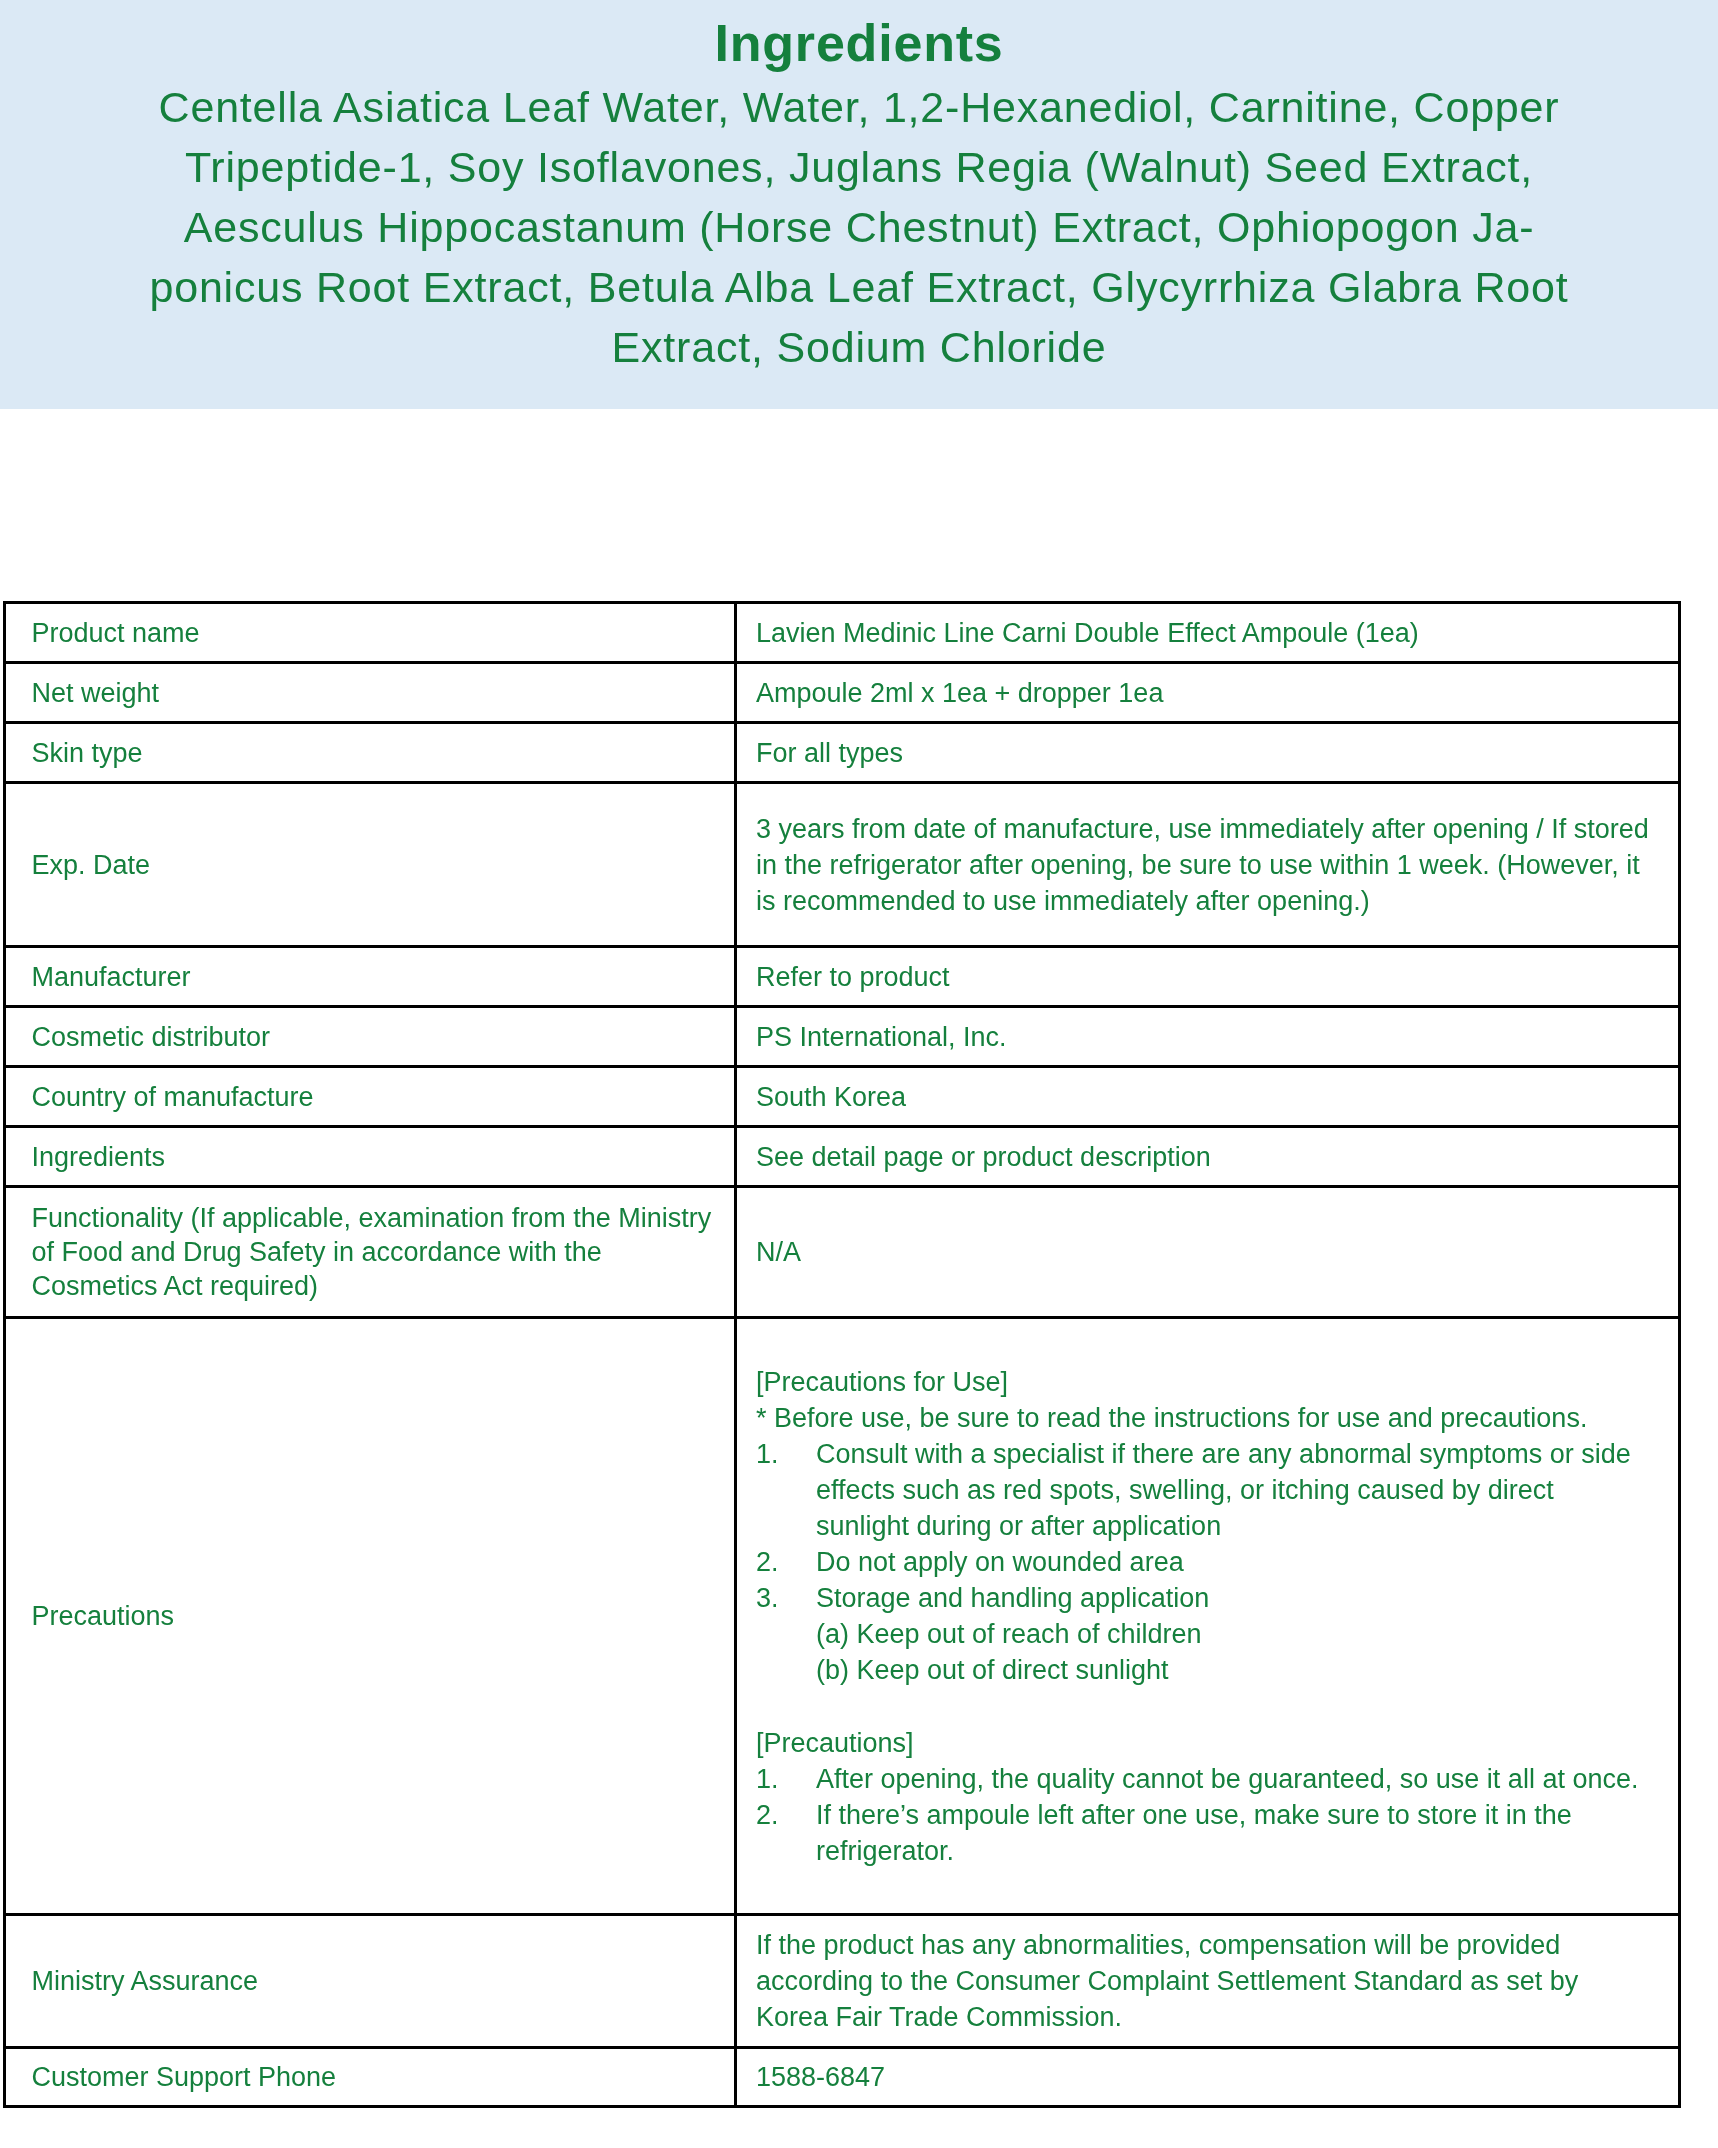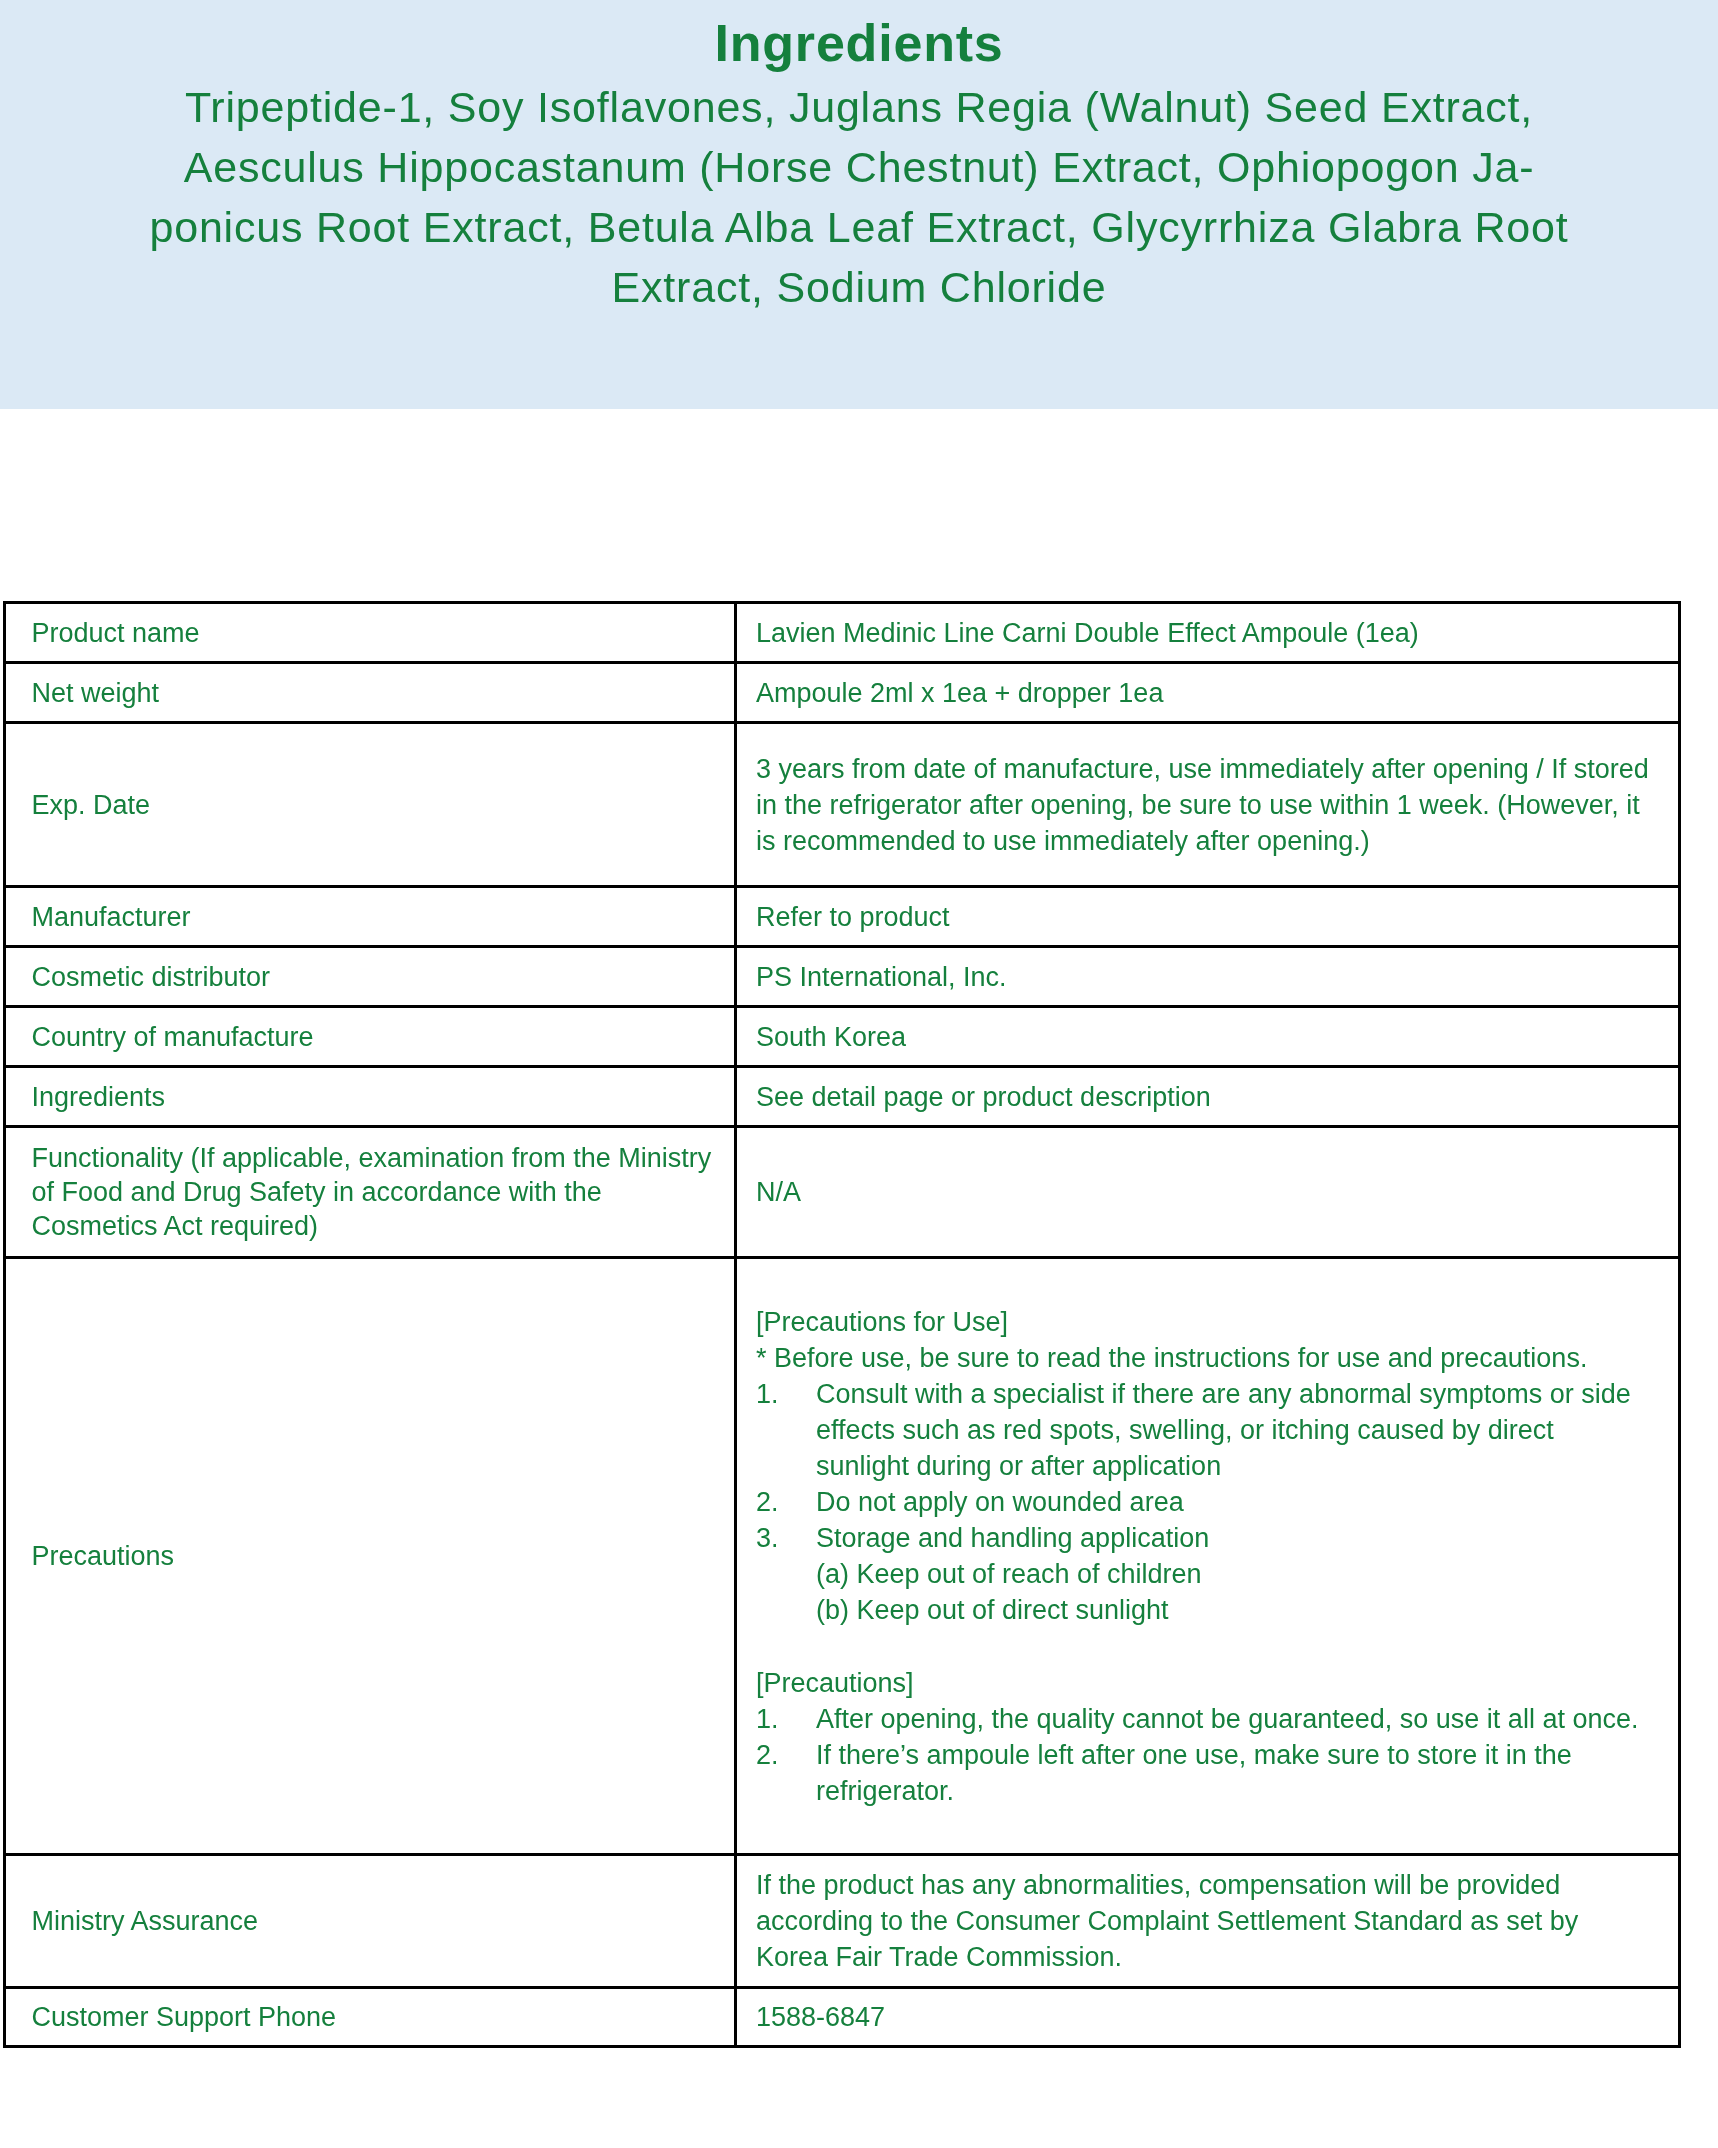--- a/index.html
+++ b/index.html
@@ -78,20 +78,21 @@
   .p-sub { padding-left: 60px; line-height: 36px; }
   .p-gap { margin-top: 37px; }
 </style>
 </head>
 <body>
 
 <div class="page">
 
   <div class="ing-header">
     <div class="ing-title">Ingredients</div>
+    <div class="ing-line">Centella Asiatica Leaf Water, Water, 1,2-Hexanediol, Carnitine, Copper</div>
     <div class="ing-line">Tripeptide-1, Soy Isoflavones, Juglans Regia (Walnut) Seed Extract,</div>
     <div class="ing-line">Aesculus Hippocastanum (Horse Chestnut) Extract, Ophiopogon Ja-</div>
     <div class="ing-line">ponicus Root Extract, Betula Alba Leaf Extract, Glycyrrhiza Glabra Root</div>
     <div class="ing-line">Extract, Sodium Chloride</div>
   </div>
 
   <div class="spec-wrap">
     <table class="spec">
       <colgroup>
           <col style="width:731px">
@@ -102,20 +103,24 @@
         <tr class="r-s">
           <td class="lbl">Product name</td>
           <td class="val">Lavien Medinic Line Carni Double Effect Ampoule (1ea)</td>
         </tr>
 
         <tr class="r-s">
           <td class="lbl">Net weight</td>
           <td class="val">Ampoule 2ml x 1ea + dropper 1ea</td>
         </tr>
 
+        <tr class="r-s">
+          <td class="lbl">Skin type</td>
+          <td class="val">For all types</td>
+        </tr>
 
         <tr class="r-exp">
           <td class="lbl">Exp. Date</td>
           <td class="val">3 years from date of manufacture, use immediately after opening / If stored in the refrigerator after opening, be sure to use within 1 week. (However, it is recommended to use immediately after opening.)</td>
         </tr>
 
         <tr class="r-s">
           <td class="lbl">Manufacturer</td>
           <td class="val">Refer to product</td>
         </tr>

